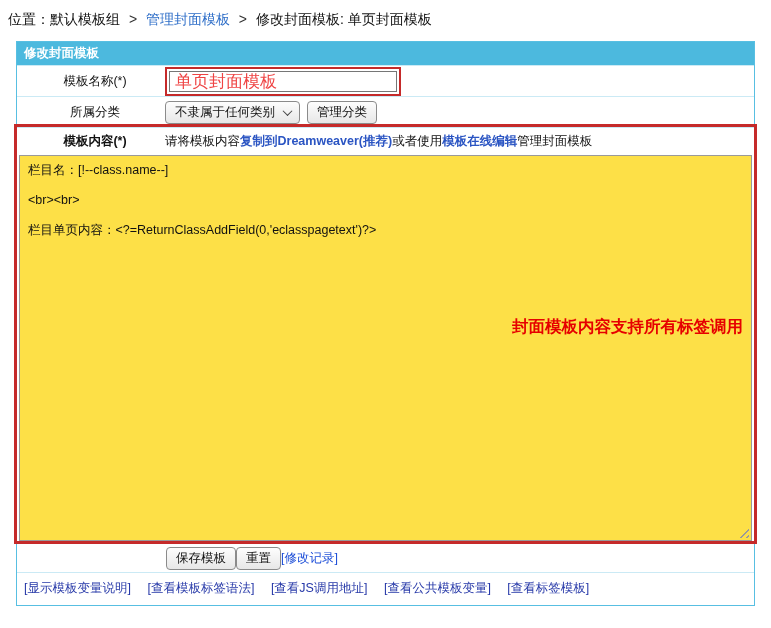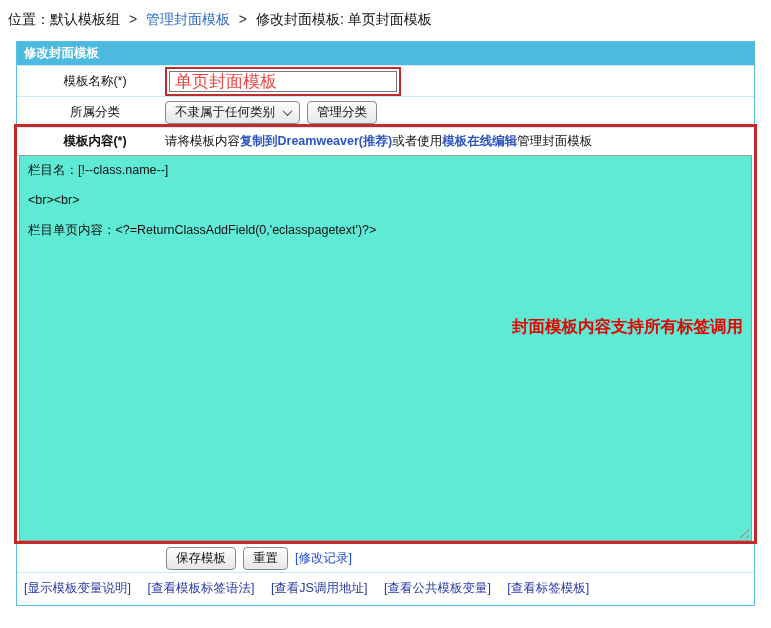--- a/index.html
+++ b/index.html
@@ -36,29 +36,29 @@
     font-family: "Liberation Sans", sans-serif;
   }
   .ui-select { margin-right: 7px; padding-right: 8px; }
   .chev { width: 7px; height: 7px; border-right: 1.6px solid #444; border-bottom: 1.6px solid #444; transform: rotate(45deg) translate(-1px,-1px); display: inline-block; margin-left: 9px; }
 
   
   .hint { color: #111; }
   .hint a { color: #2b55c3; font-weight: bold; text-decoration: none; cursor: pointer; }
 
   
-  .editor { position: relative; margin: 0 2px 2px 2px; height: 386px; border: 1px solid #9a9a9a; background: #5eead4; padding: 7px 8px; overflow: hidden; cursor: text; }
+  .editor { position: relative; margin: 0 2px 2px 2px; height: 386px; border: 1px solid #9a9a9a; background: #fde047; padding: 7px 8px; overflow: hidden; cursor: text; }
   .editor .code-line { line-height: 15px; margin-bottom: 15px; white-space: pre; color: #111; }
   .editor .highlight { margin-top: 78px; text-align: right; color: #e60000; font-weight: bold; font-size: 16.5px; }
   .resize-grip { position: absolute; right: 2px; bottom: 2px; width: 13px; height: 13px;
     background: repeating-linear-gradient(135deg, #9a9a9a 0px, #9a9a9a 1px, transparent 1px, transparent 4px);
     clip-path: polygon(100% 0, 100% 100%, 0 100%); cursor: nwse-resize; }
 
   
-  .row-actions { height: 29px; padding-left: 149px; display: flex; align-items: center; gap: 7px; border-top: 1px solid #cbeaf5; }
+  .row-actions { height: 29px; padding-left: 149px; display: flex; align-items: center; border-top: 1px solid #cbeaf5; }
   .link-blue { color: #1d4ed8; text-decoration: none; cursor: pointer; }
 
   
   .row-links { border-top: 1px solid #cbeaf5; padding: 7px 8px 8px 7px; }
   .row-links a { color: #2638a8; text-decoration: none; margin-right: 13px; cursor: pointer; text-align: center; }
 
   
   .red-overlay { position: absolute; left: -3px; right: -3px; top: 82px; height: 420px;
     border: 3px solid #c52a2a; pointer-events: none; z-index: 5; }
 </style>

